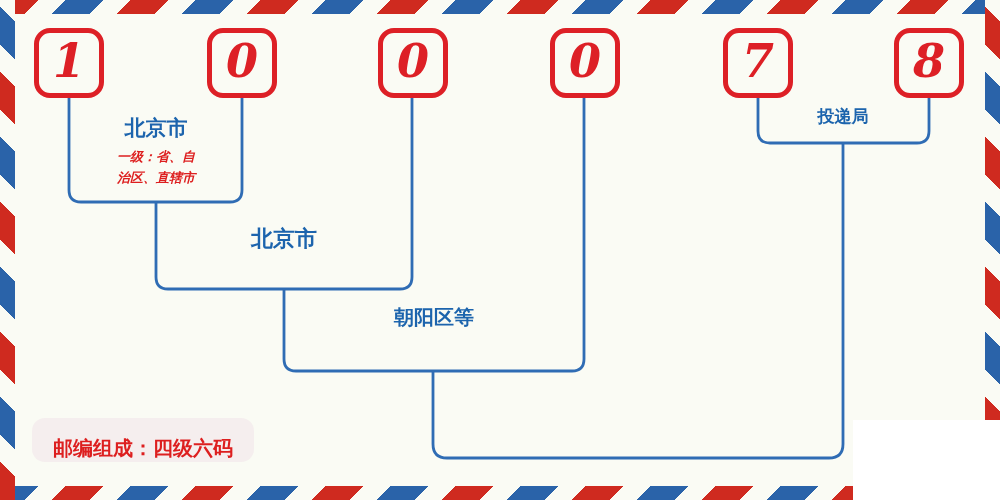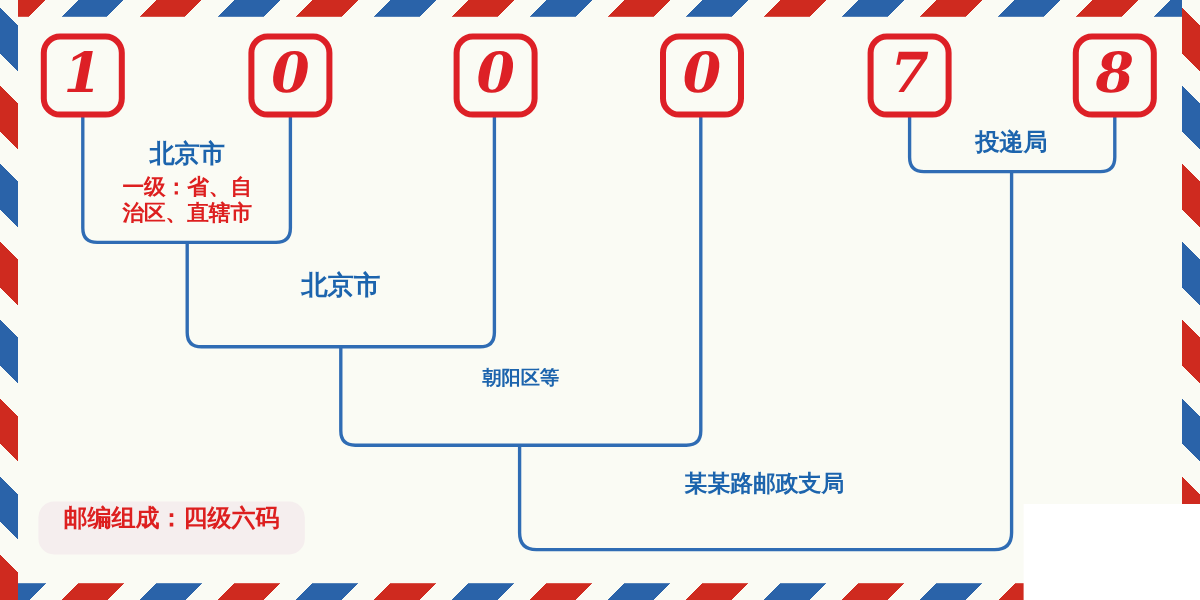--- a/index.html
+++ b/index.html
@@ -40,28 +40,28 @@
   .digit{
     font-family:"DejaVu Serif","Liberation Serif",serif;
     font-style:italic;font-weight:bold;font-size:46px;line-height:1;
     color:var(--accent-red);transform:translateY(-2px);
   }
   
   .label{position:absolute;z-index:4;transform:translateX(-50%);
     text-align:right;font-weight:bold;white-space:pre-line;line-height:1.16;}
   .label.blue{color:var(--text-blue);}
   .label.red{color:var(--text-red);}
-  .t21{font-size:21px;} .t18{font-size:18px;line-height:21px;}
-  .t22{font-size:22px;} .t19{font-size:19px;} .t24{font-size:16px;}
-  .t20{font-size:20px;}
+  .t21{font-size:21px;} .t18{font-size:13px;line-height:21px;font-style:italic;}
+  .t22{font-size:22px;} .t19{font-size:19px;} .t24{font-size:20px;}
+  .t20{font-size:17px;}
   
   .legend-badge{
     position:absolute;left:32px;top:418px;width:222px;height:44px;
     background:var(--badge-bg);border-radius:13px;z-index:4;
-    display:flex;align-items:flex-start;justify-content:center;
+    display:flex;align-items:flex-end;justify-content:center;
   }
   .legend-badge span{color:var(--text-red);font-weight:bold;font-size:20px;}
 </style>
 </head>
 <body>
 
 <div id="canvas">
 
   <div class="strip strip-top"></div>
   <div class="strip strip-bottom"></div>
@@ -96,21 +96,20 @@
   </div>
 
   <div class="label blue t21" style="left:156px;top:116px">北京市</div>
   <div class="label red t18" style="left:156px;top:146px">一级：省、自
 治区、直辖市</div>
 
   <div class="label blue t22" style="left:284px;top:226px">北京市</div>
 
   <div class="label blue t24" style="left:434px;top:306px">朝阳区等</div>
 
-  <div class="label blue t19" style="left:637px;top:392px">某某路邮政支局</div>
 
   <div class="label blue t20" style="left:843px;top:107px">投递局</div>
 
   <div class="legend-badge">
     <span>邮编组成：四级六码</span>
   </div>
 
   <div class="corner-patch"></div>
 
 </div>

